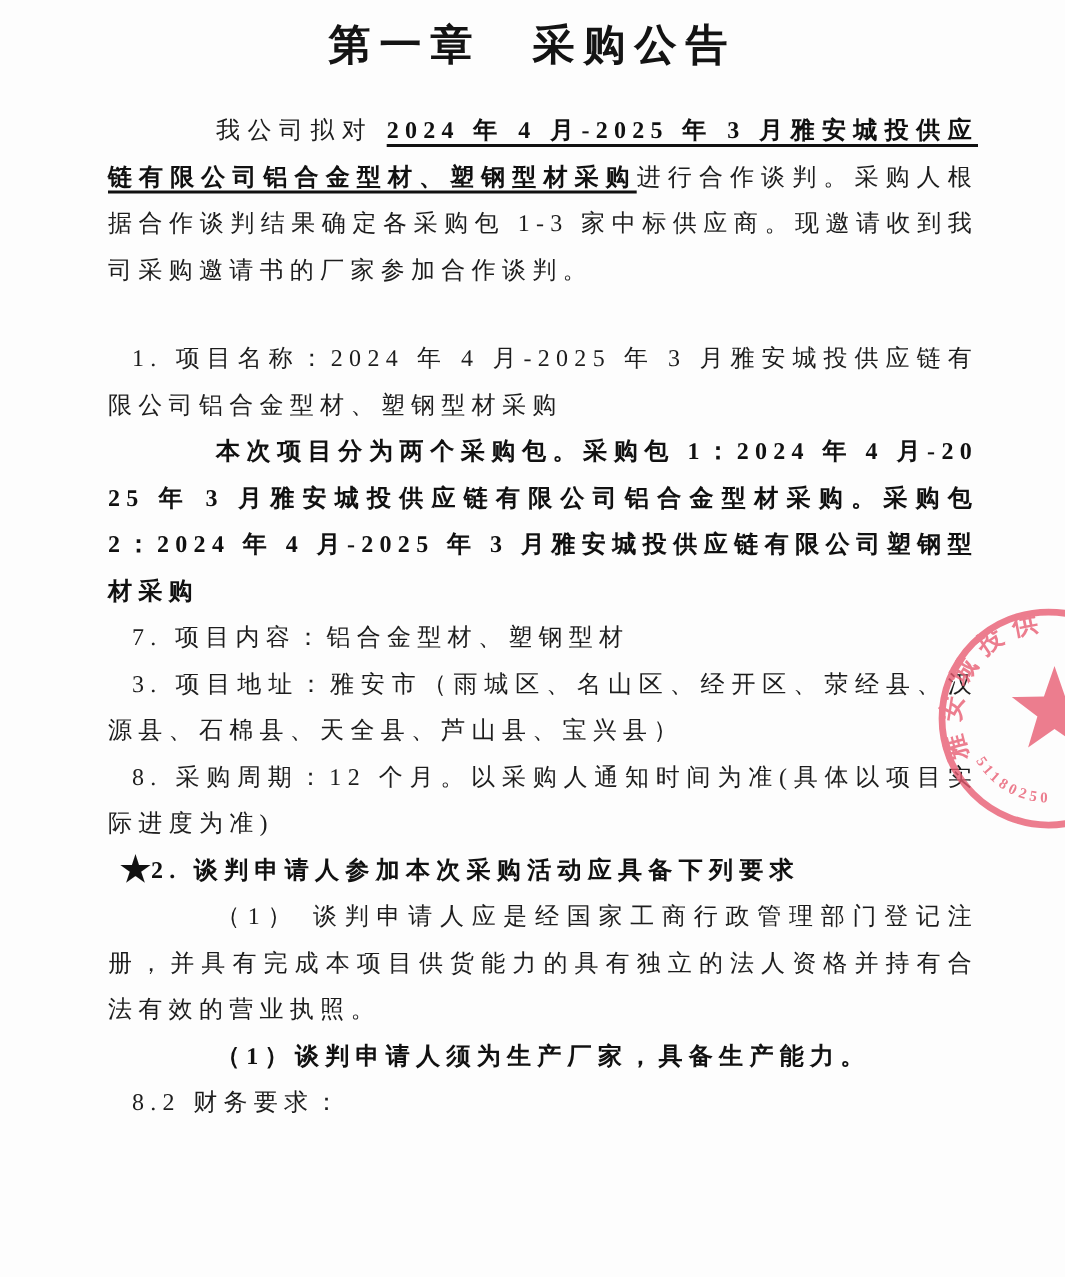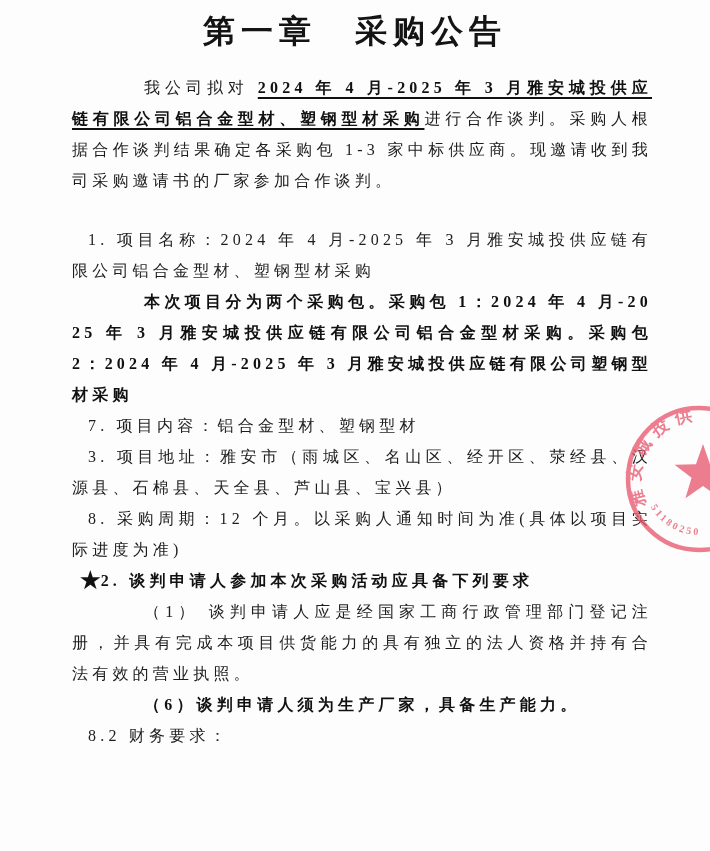--- a/index.html
+++ b/index.html
@@ -10,21 +10,21 @@
     height: 851px;
     margin: 0 auto;
     background: #fdfdfd;
     overflow: hidden;
     font-family: "Liberation Serif", "DejaVu Serif", serif;
     color: #1d1d1d;
   }
   .doc-title {
     margin: 14px 0 24px 0;
     text-align: center;
-    font-size: 32px;
+    font-size: 28px;
     line-height: 34px;
     font-weight: bold;
     letter-spacing: 6px;
     color: #141414;
   }
   .content {
     padding-left: 72px;
     padding-right: 58px;
   }
   .para {
@@ -86,21 +86,21 @@
 
     <p class="para indent-item">8. 采购周期：12 个月。以采购人通知时间为准(具体以项目实际进度为准)</p>
 
 
 
     <p class="para indent-star bold"><span class="star-glyph">★</span><span>2. 谈判申请人参加本次采购活动应具备下列要求</span></p>
 
 
     <p class="para indent2">（1） 谈判申请人应是经国家工商行政管理部门登记注册，并具有完成本项目供货能力的具有独立的法人资格并持有合法有效的营业执照。</p>
 
-    <p class="para indent2 bold">（6）谈判申请人须为生产厂家，具备生产能力。</p>
+    <p class="para indent2 bold">（1）谈判申请人须为生产厂家，具备生产能力。</p>
 
     <p class="para indent-item">8.2 财务要求：</p>
 
   </div>
 
   <svg class="stamp" width="160" height="158" viewBox="0 0 160 158">
     <g opacity="0.78">
       <circle cx="81" cy="79" r="71" fill="none" stroke="#e85a70" stroke-width="4.5"></circle>
       <path fill="#e85a70" d="M 85,44 L 92.05,64.3 L 113.5,64.7 L 96.4,77.7 L 102.6,98.3 L 85,86 L 67.4,98.3 L 73.6,77.7 L 56.5,64.7 L 77.95,64.3 Z"></path>
       <defs>

